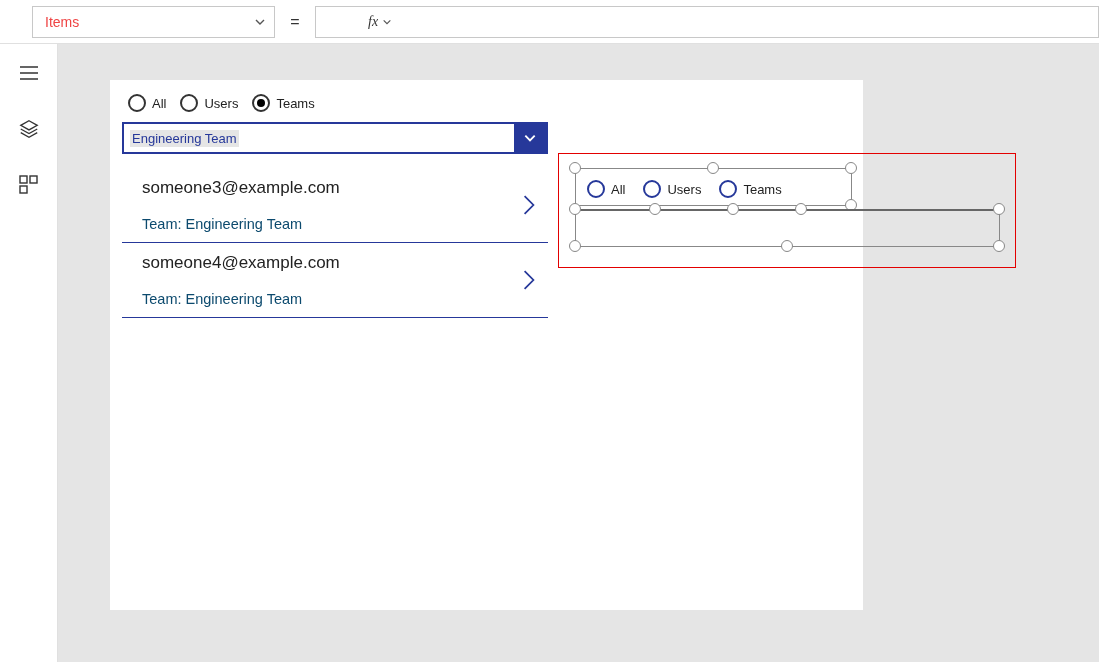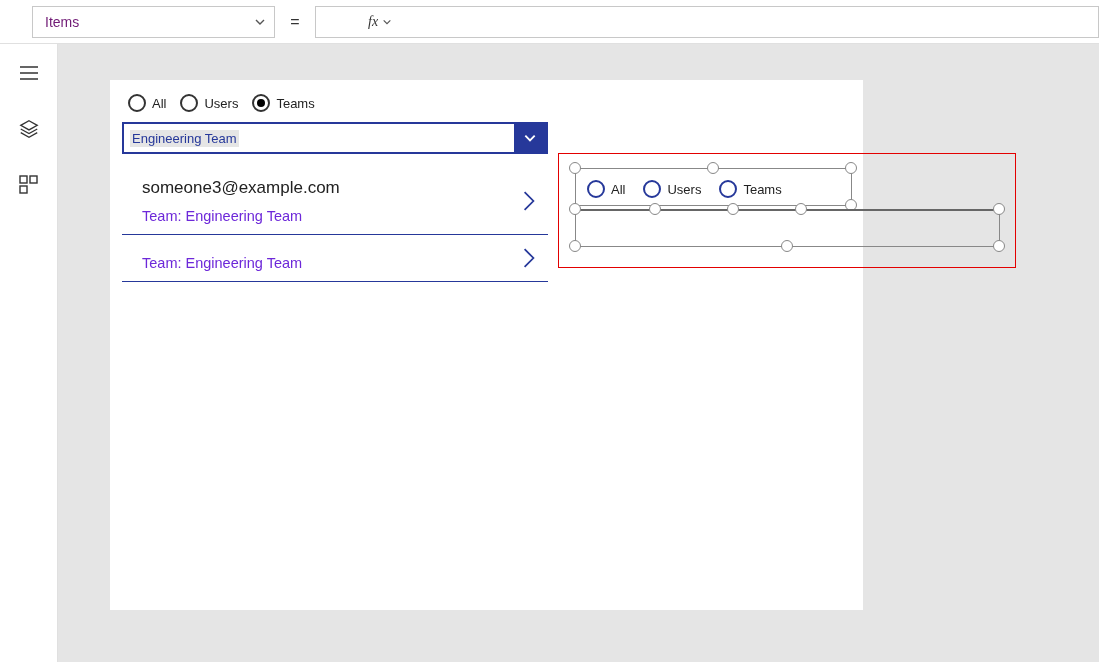--- a/index.html
+++ b/index.html
@@ -5,21 +5,21 @@
 * { box-sizing: border-box; margin: 0; padding: 0; font-family: "Segoe UI", Arial, sans-serif; }
 html, body { width: 1099px; height: 662px; overflow: hidden; background: #fff; }
 
 
 .formula-bar {
   display: flex; align-items: center; height: 44px; border-bottom: 1px solid #e0e0e0;
 }
 .property-select {
   margin-left: 32px; width: 243px; height: 32px; border: 1px solid #c8c8c8;
   display: flex; align-items: center; justify-content: space-between;
-  padding: 0 8px 0 12px; font-size: 14px; color: #701a75; cursor: pointer;
+  padding: 0 8px 0 12px; font-size: 14px; color: #ef4444; cursor: pointer;
 }
 .equals { width: 40px; text-align: center; font-size: 16px; color: #333; }
 .fx-box {
   height: 32px; border: 1px solid #c8c8c8; display: flex; align-items: center;
   padding: 0 8px; gap: 4px; cursor: pointer; border-right: none;
 }
 .fx-label { font-style: italic; font-size: 14px; color: #333; font-family: "Times New Roman", serif; margin-left: 44px; }
 .formula-input {
   flex: 1; height: 32px; border: 1px solid #c8c8c8; border-left: none;
 }
@@ -76,21 +76,21 @@
   width: 32px; background: #26389a; display: flex; align-items: center; justify-content: center;
 }
 
 
 .list-item {
   border-bottom: 1px solid #26389a; padding: 10px 6px 10px 20px;
   display: flex; align-items: center; justify-content: space-between;
 }
 .list-item:first-of-type { border-top: none; }
 .li-text .li-primary { font-size: 17px; color: #222; }
-.li-text .li-secondary { font-size: 14.5px; color: #6d28d9; margin-top: 10px; }
+.li-text .li-secondary { font-size: 14.5px; color: #0c4a6e; margin-top: 18px; }
 .chev { width: 26px; display:flex; align-items:center; justify-content:center; }
 
 
 .sel-box {
   position: absolute; left: 448px; top: 73px; width: 458px; height: 115px;
   border: 1px solid #e30000;
 }
 .sel-inner-radios {
   position: absolute; left: 28px; top: 26px; display: flex; gap: 18px; align-items: center;
   font-size: 13px; color: #222;
@@ -197,20 +197,21 @@
           </div>
           <div class="chev">
             <svg width="14" height="22" viewBox="0 0 12 20">
                 <path d="M2 2 L10 10 L2 18" fill="none" stroke="#26389a" stroke-width="1.6"></path>
               </svg>
           </div>
         </div>
 
         <div class="list-item">
           <div class="li-text">
+            <div class="li-primary">someone4@example.com</div>
             <div class="li-secondary">Team: Engineering Team</div>
           </div>
           <div class="chev">
             <svg width="14" height="22" viewBox="0 0 12 20">
                 <path d="M2 2 L10 10 L2 18" fill="none" stroke="#26389a" stroke-width="1.6"></path>
               </svg>
           </div>
         </div>
       </div>
 

